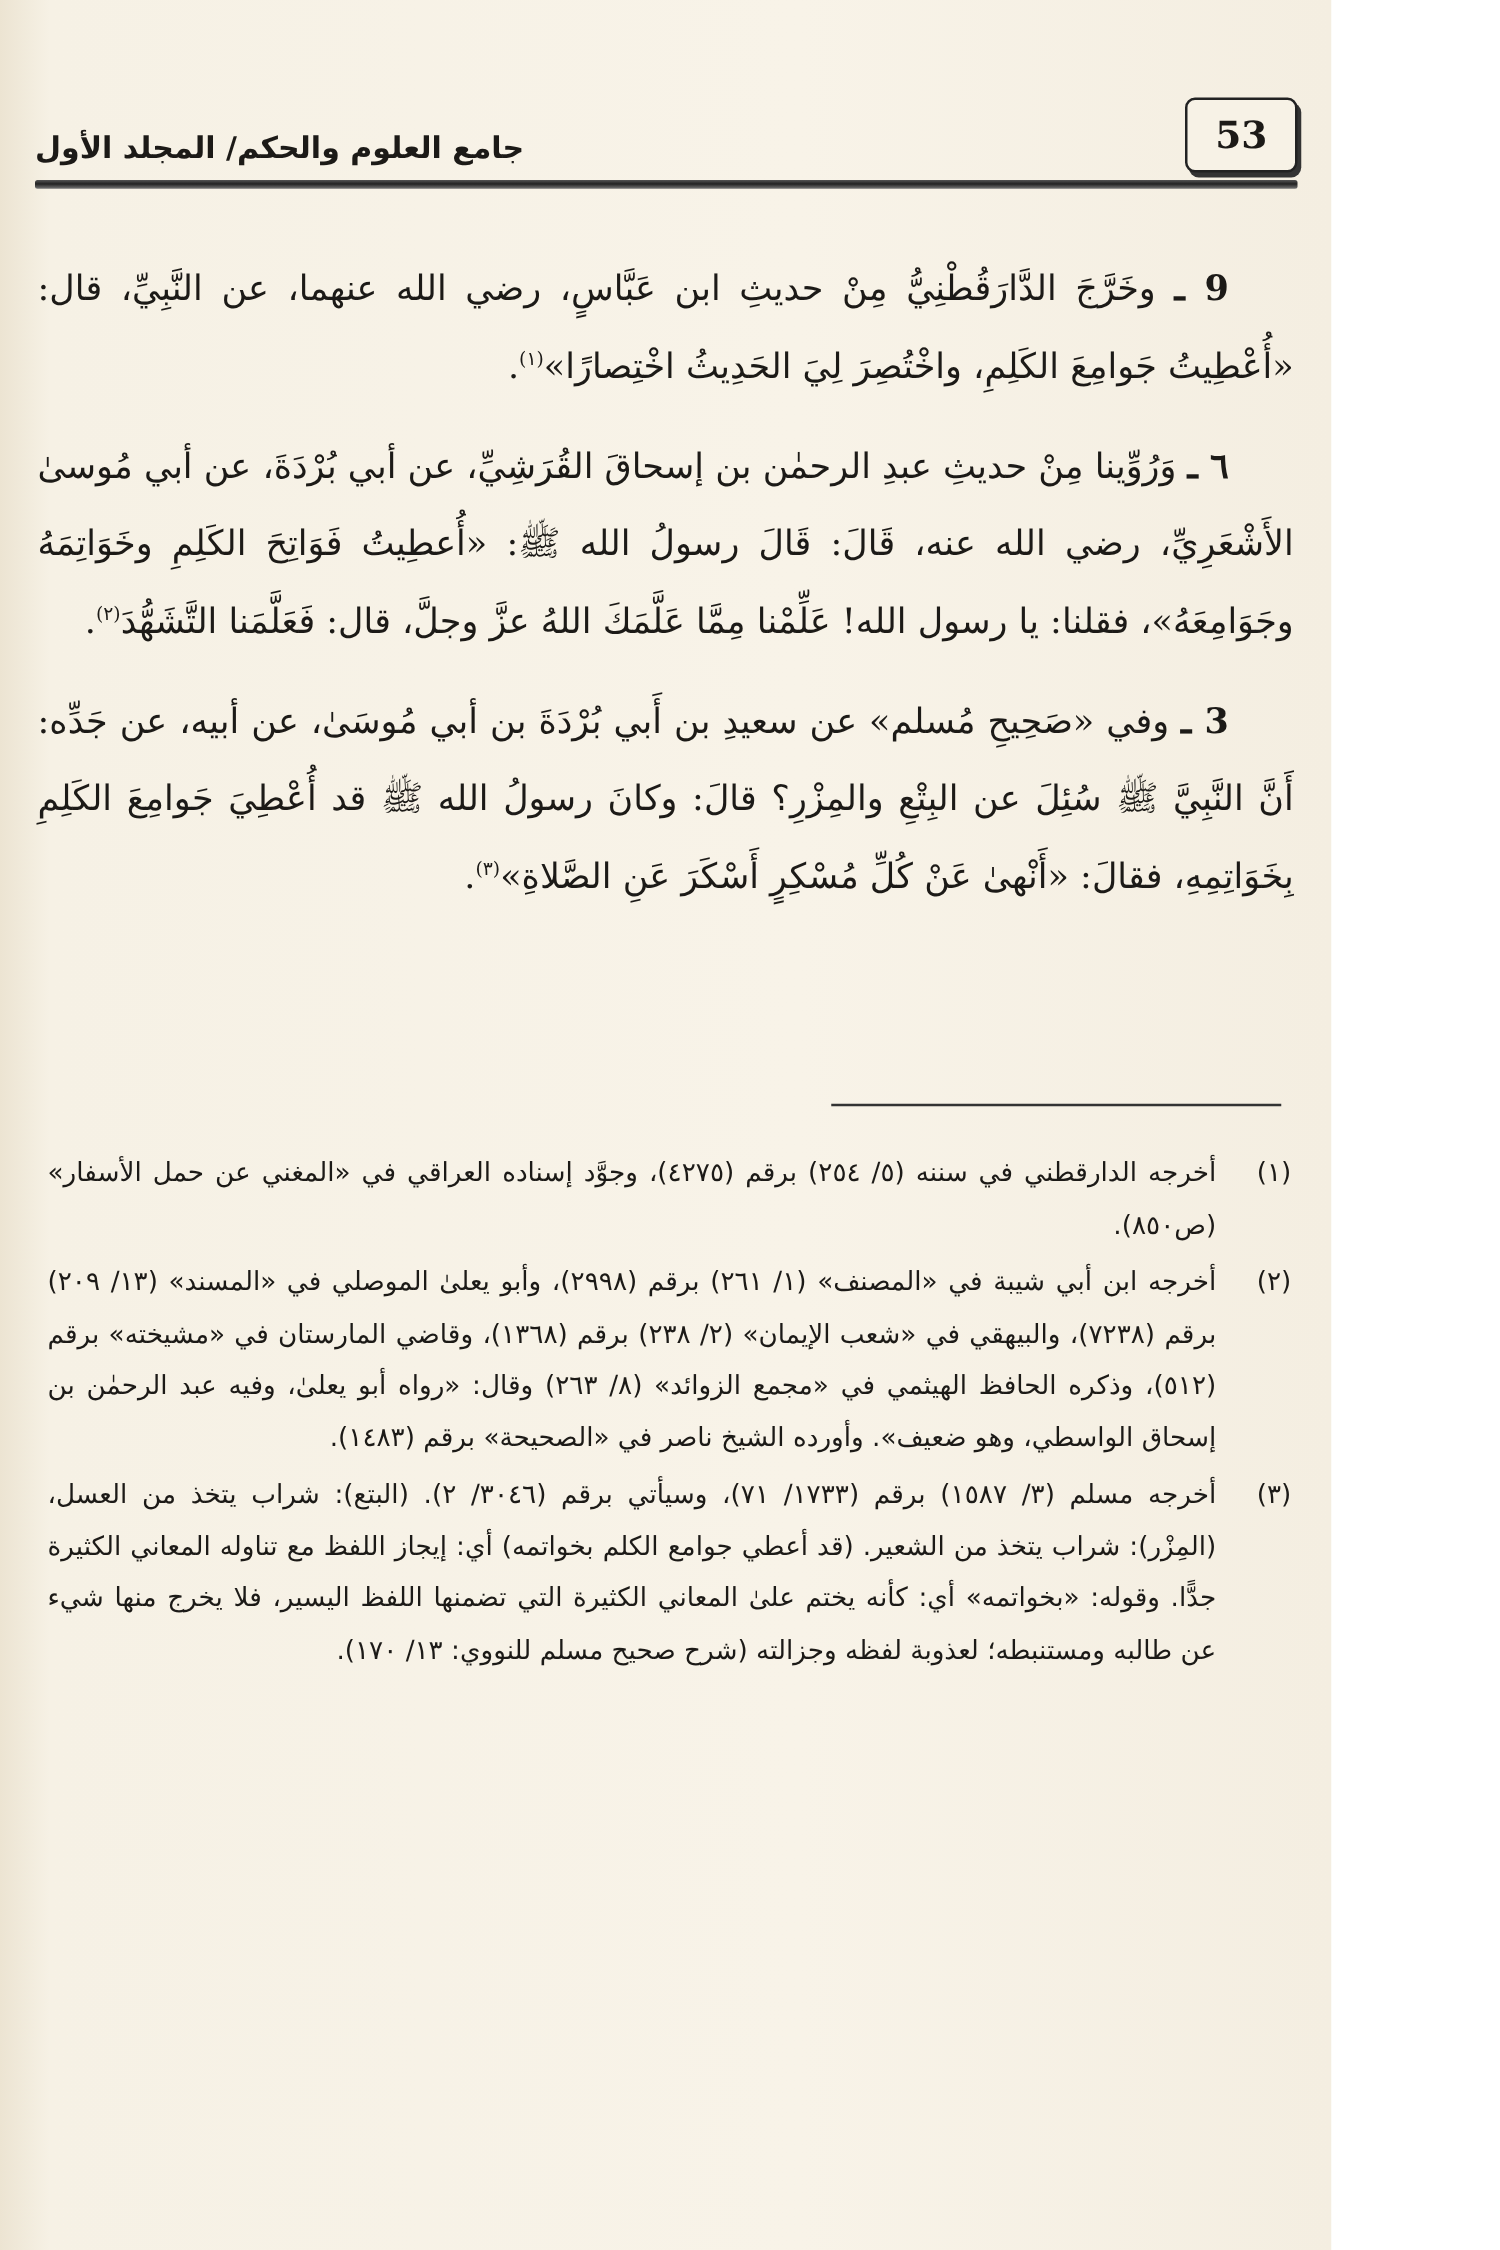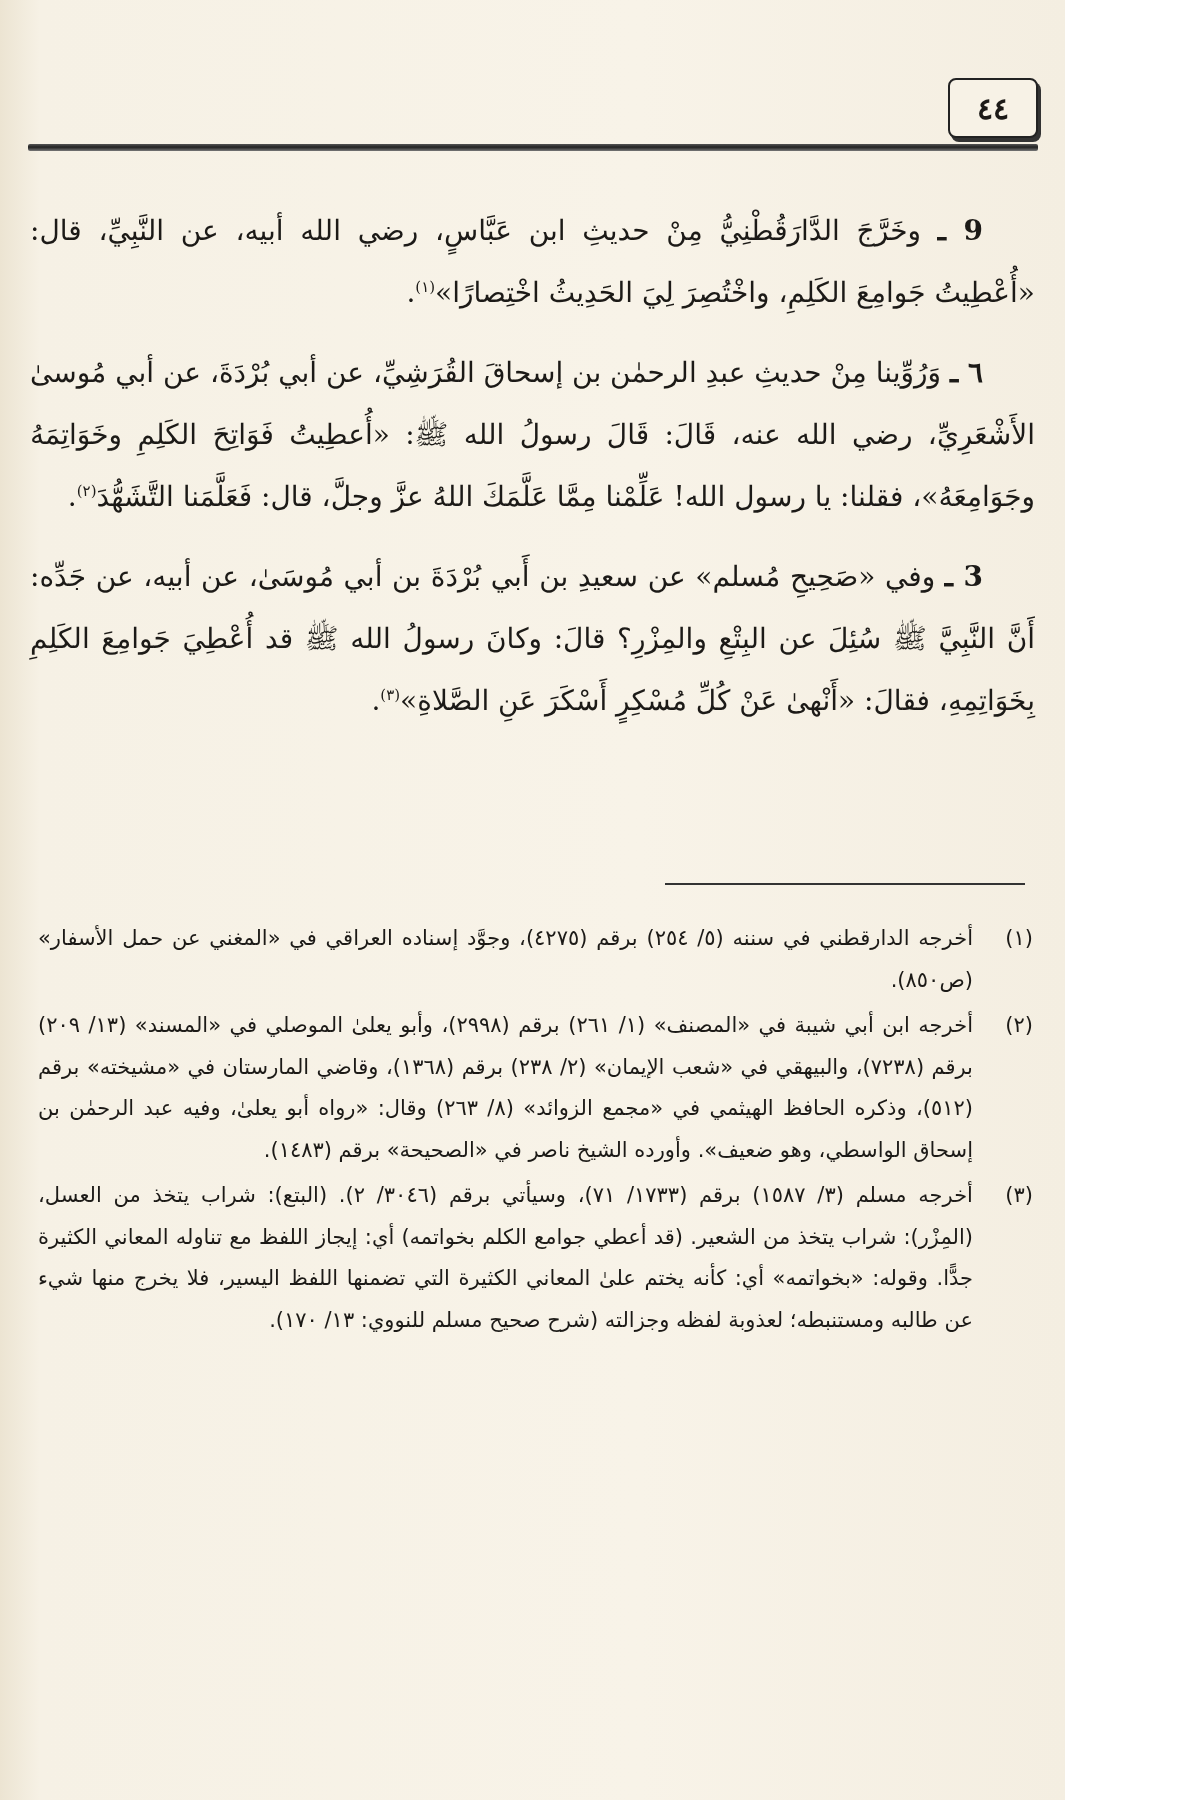--- a/index.html
+++ b/index.html
@@ -133,27 +133,28 @@
       width: 50px;
       text-align: right;
     }
   </style>
 </head>
 <body>
 
 <div class="page">
 
   <div class="header">
-    <div class="page-num-box">٤٤</div>
+    <div class="page-num-box">53</div>
+    <div class="running-title">جامع العلوم والحكم/ المجلد الأول</div>
     <div class="header-rule"></div>
   </div>
 
   <div class="main">
     <p class="para">
-      <span class="num">9 ـ</span><span> وخَرَّجَ الدَّارَقُطْنِيُّ مِنْ حديثِ ابن عَبَّاسٍ، رضي الله أبيه، عن النَّبِيِّ، قال: </span><span class="hadith">«أُعْطِيتُ جَوامِعَ الكَلِمِ، واخْتُصِرَ لِيَ الحَدِيثُ اخْتِصارًا»</span><sup class="fn">(١)</sup><span>.</span>
+      <span class="num">9 ـ</span><span> وخَرَّجَ الدَّارَقُطْنِيُّ مِنْ حديثِ ابن عَبَّاسٍ، رضي الله عنهما، عن النَّبِيِّ، قال: </span><span class="hadith">«أُعْطِيتُ جَوامِعَ الكَلِمِ، واخْتُصِرَ لِيَ الحَدِيثُ اخْتِصارًا»</span><sup class="fn">(١)</sup><span>.</span>
     </p>
     <p class="para">
       <span class="num">٦ ـ</span><span> وَرُوِّينا مِنْ حديثِ عبدِ الرحمٰن بن إسحاقَ القُرَشِيِّ، عن أبي بُرْدَةَ، عن أبي مُوسىٰ الأَشْعَرِيِّ، رضي الله عنه، قَالَ: قَالَ رسولُ الله ﷺ: </span><span class="hadith">«أُعطِيتُ فَوَاتِحَ الكَلِمِ وخَوَاتِمَهُ وجَوَامِعَهُ»</span><span>، فقلنا: يا رسول الله! عَلِّمْنا مِمَّا عَلَّمَكَ اللهُ عزَّ وجلَّ، قال: </span><span class="hadith">فَعَلَّمَنا التَّشَهُّدَ</span><sup class="fn">(٢)</sup><span>.</span>
     </p>
     <p class="para">
       <span class="num">3 ـ</span><span> وفي «صَحِيحِ مُسلم» عن سعيدِ بن أَبي بُرْدَةَ بن أبي مُوسَىٰ، عن أبيه، عن جَدِّه: أَنَّ النَّبِيَّ ﷺ سُئِلَ عن البِتْعِ والمِزْرِ؟ قالَ: وكانَ رسولُ الله ﷺ قد أُعْطِيَ جَوامِعَ الكَلِمِ بِخَوَاتِمِهِ، فقالَ: </span><span class="hadith">«أَنْهىٰ عَنْ كُلِّ مُسْكِرٍ أَسْكَرَ عَنِ الصَّلاةِ»</span><sup class="fn">(٣)</sup><span>.</span>
     </p>
   </div>
 
   <div class="fn-rule"></div>

